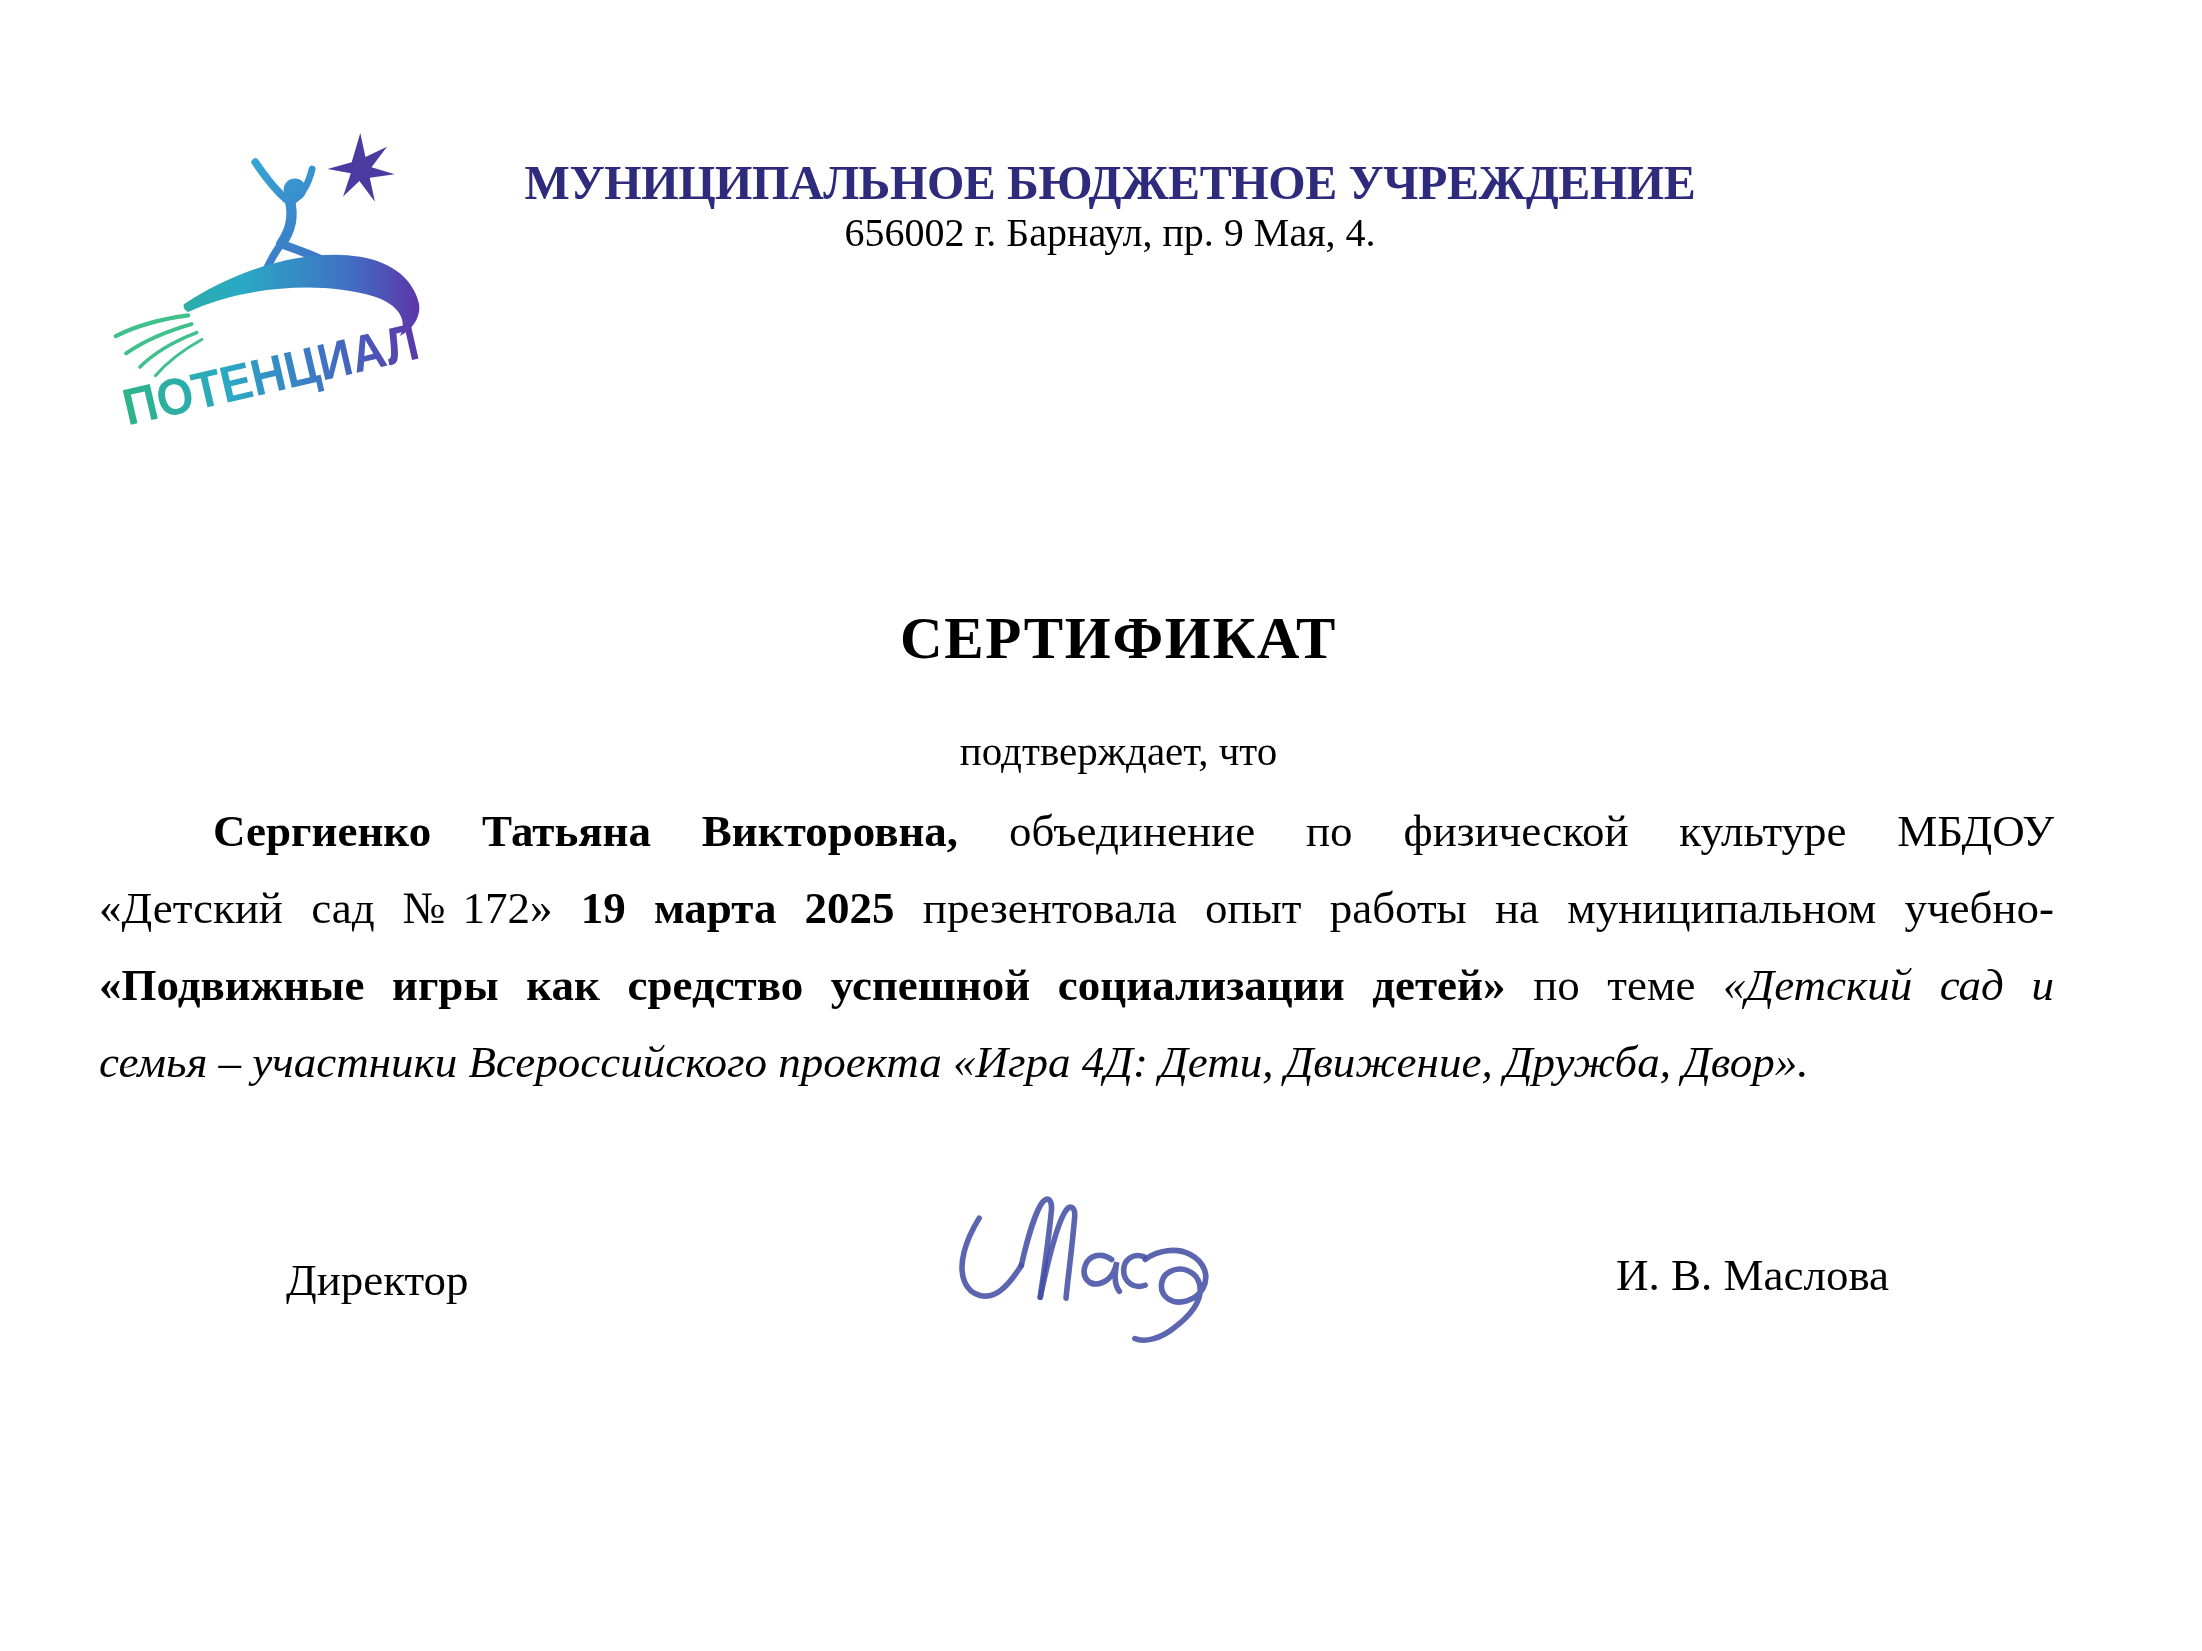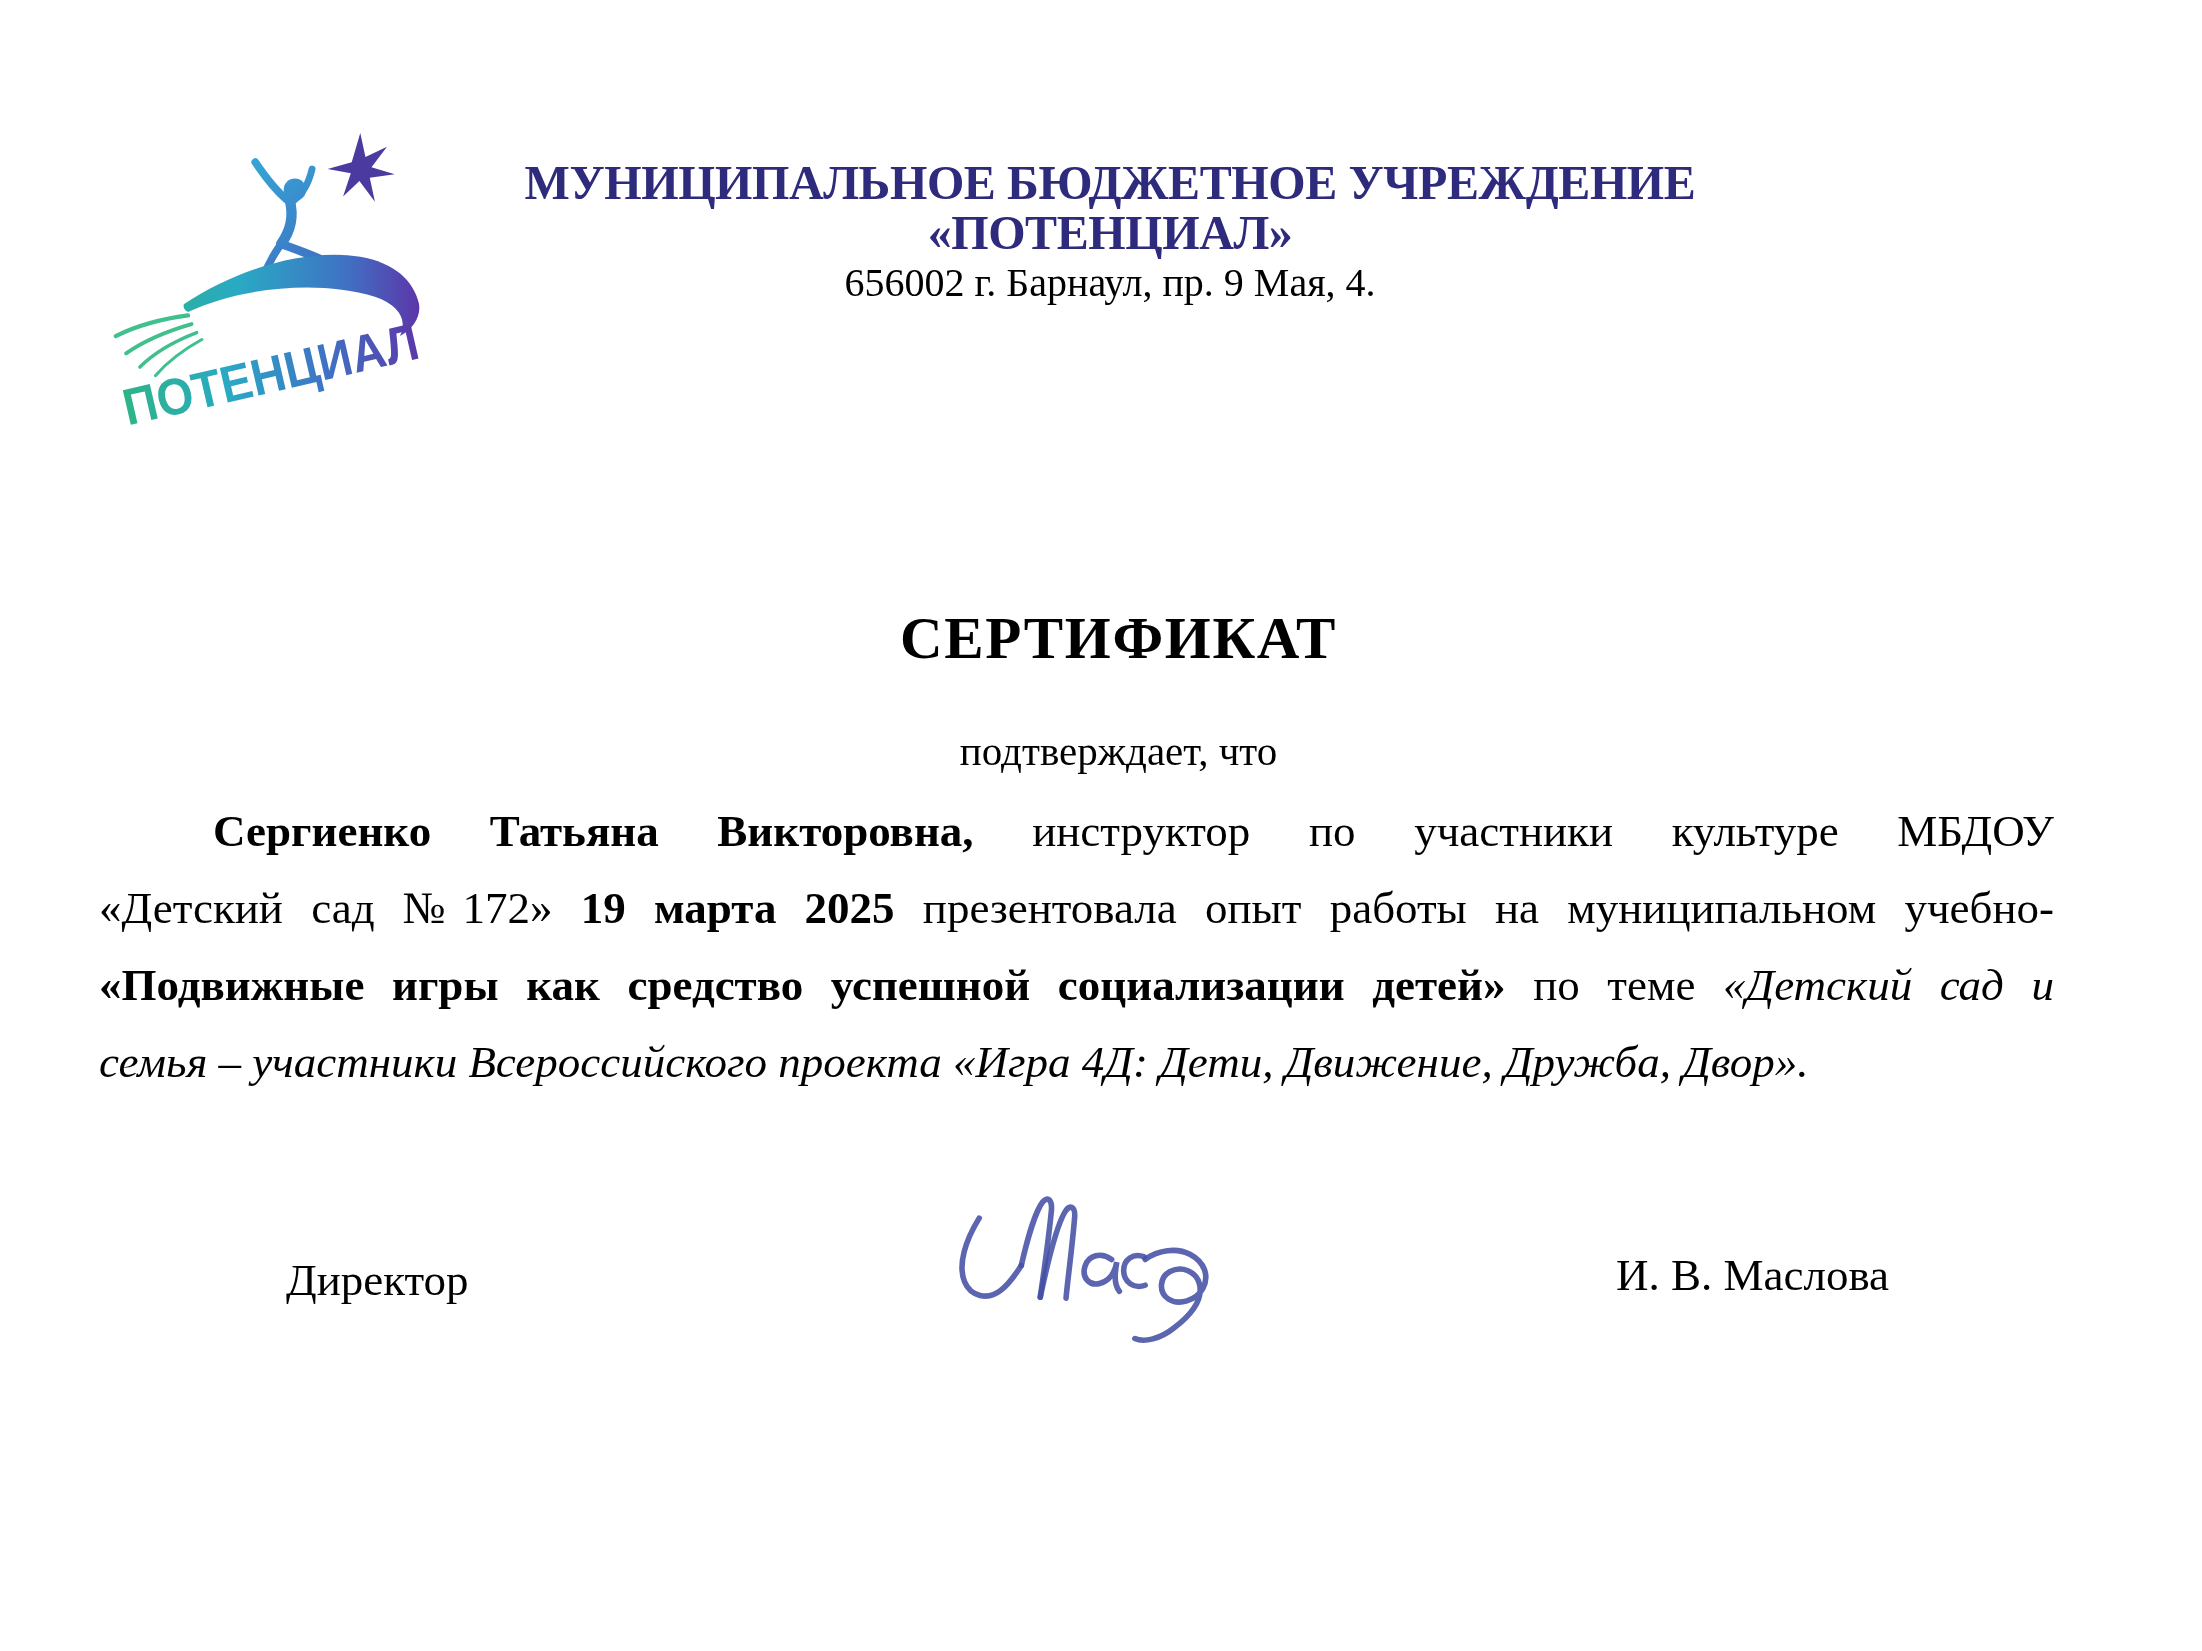--- a/index.html
+++ b/index.html
@@ -86,29 +86,28 @@
       </g>
 
       <g transform="translate(30,356) rotate(-13)">
         <text x="0" y="0" font-family="Liberation Sans, sans-serif" font-weight="bold" font-size="60" fill="url(#lgWord)" textLength="350" lengthAdjust="spacingAndGlyphs">ПОТЕНЦИАЛ</text>
       </g>
     </svg>
   </div>
 
   <div class="org">
     <div class="org-line" style="color:#2e2a7c">МУНИЦИПАЛЬНОЕ БЮДЖЕТНОЕ УЧРЕЖДЕНИЕ</div>
-    <div class="org-line" style="color:#2e2a7c">«ПОТЕНЦИАЛ»</div>
     <div class="addr">656002 г. Барнаул, пр. 9 Мая, 4.</div>
   </div>
 
   <div class="title">СЕРТИФИКАТ</div>
   <div class="subtitle">подтверждает, что</div>
 
   <div class="bodytext">
-      <div class="line ind"><span class="b">Сергиенко Татьяна Викторовна,</span><span class="r"> инструктор по участники культуре МБДОУ</span></div>
+      <div class="line ind"><span class="b">Сергиенко Татьяна Викторовна,</span><span class="r"> объединение по физической культуре МБДОУ</span></div>
       <div class="line"><span class="r">«Детский сад №172» </span><span class="b">19 марта 2025</span><span class="r"> презентовала опыт работы на муниципальном учебно-</span></div>
       <div class="line"><span class="b">«Подвижные игры как средство успешной социализации детей»</span><span class="r"> по теме </span><span class="i">«Детский сад и</span></div>
       <div class="line nojust"><span class="i">семья – участники Всероссийского проекта «Игра 4Д: Дети, Движение, Дружба, Двор».</span></div>
     </div>
 
   <div class="director">Директор</div>
 
   <svg class="sig" viewBox="0 0 480 300">
     <g stroke="#4450a5" stroke-opacity="0.88" fill="none" stroke-linecap="round" stroke-width="6.5">
       <path d="M78,56 C62,82 53,110 61,130 C68,147 88,152 103,140 C112,133 120,122 127,111"></path>

